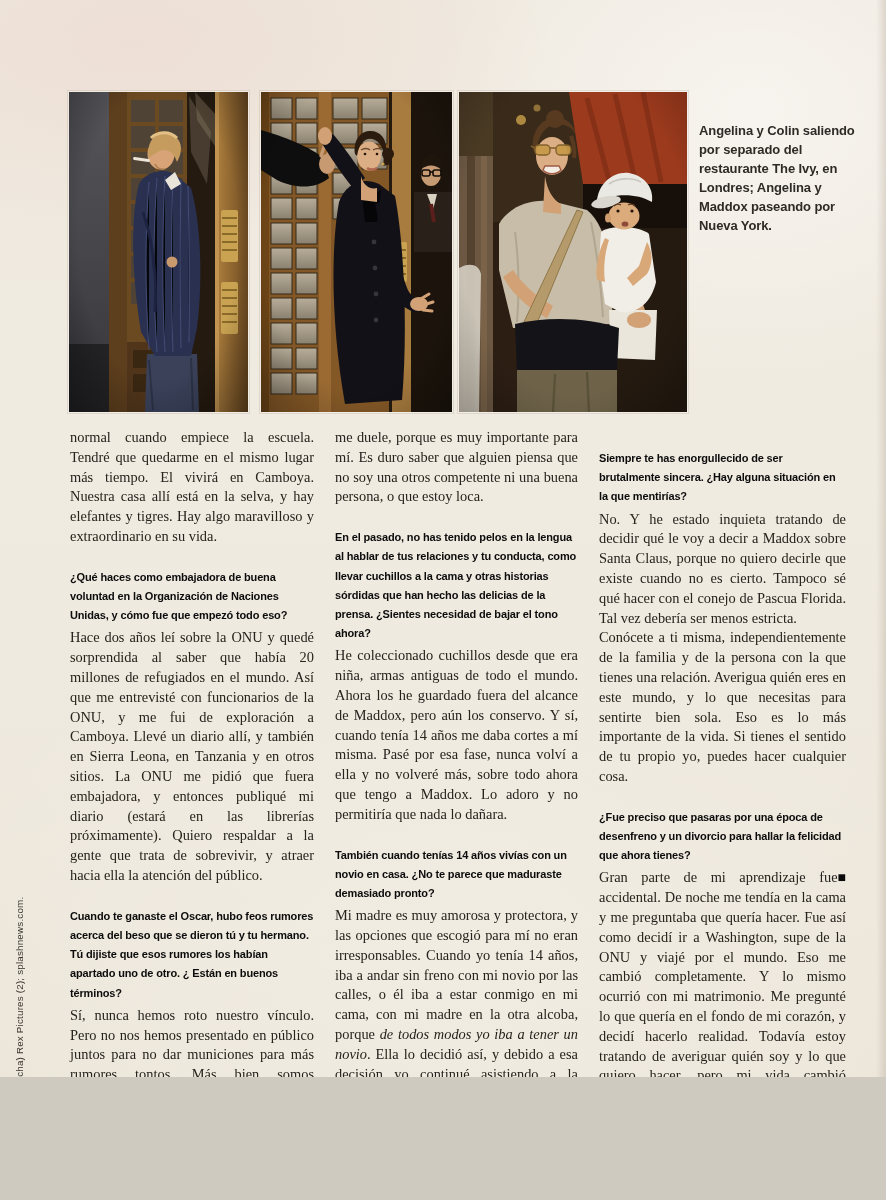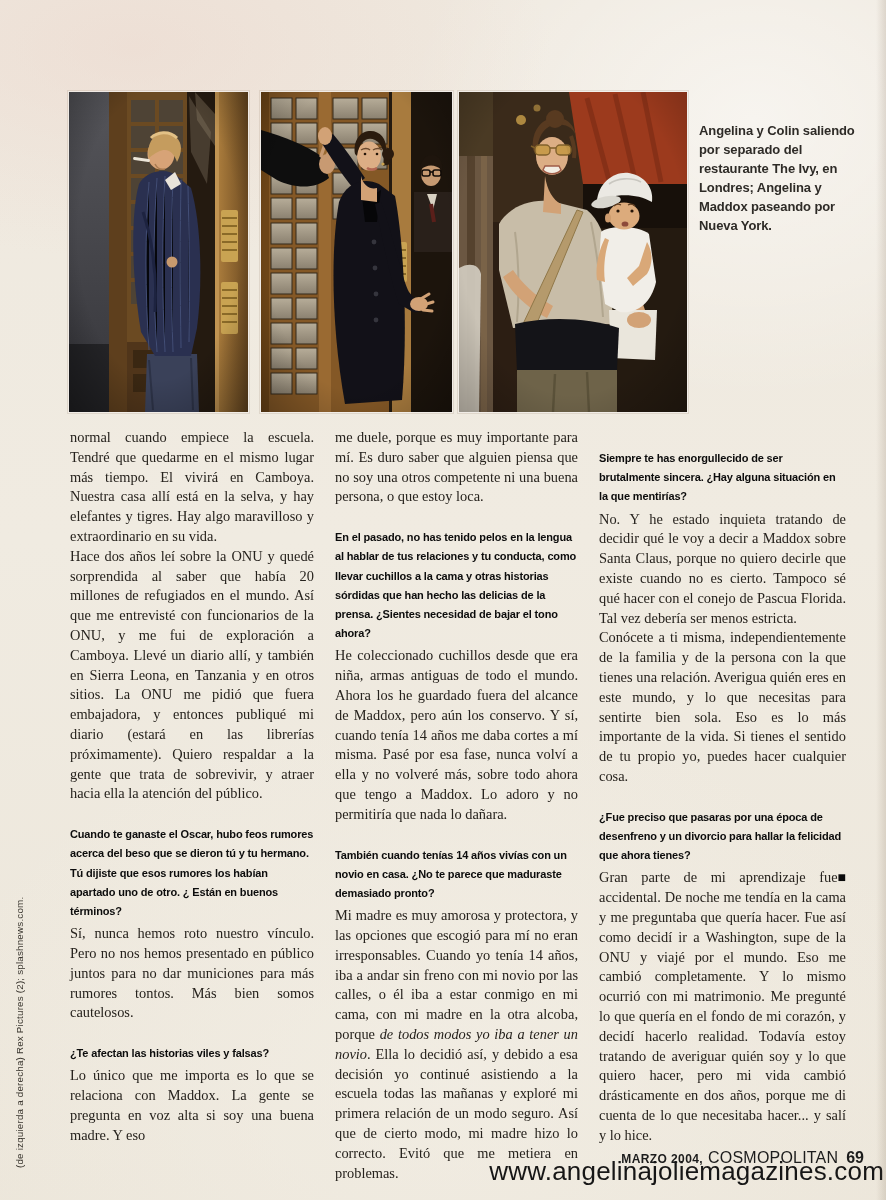--- a/index.html
+++ b/index.html
@@ -1,18 +1,18 @@
 <!DOCTYPE html>
 <html lang="es"><head>
 <meta charset="utf-8">
 <style>
   * { box-sizing: border-box; }
   html,body { margin:0; padding:0; background:#cfcac0; }
   .page {
-    position:relative; width:886px; height:1200px; margin:0 auto; overflow:hidden;
+    position:relative; width:886px; height:1077px; margin:0 auto; overflow:hidden;
     background:
       radial-gradient(ellipse 600px 300px at 15% 4%, rgba(236,215,205,.55), rgba(0,0,0,0) 70%),
       radial-gradient(ellipse 500px 400px at 85% 10%, rgba(255,255,255,.5), rgba(0,0,0,0) 70%),
       radial-gradient(ellipse 700px 500px at 50% 90%, rgba(244,240,231,.6), rgba(0,0,0,0) 75%),
       linear-gradient(180deg, #efe9df 0%, #f0ebe1 45%, #ece6da 100%);
     font-family:"Liberation Serif", serif;
   }
   .page::after{ 
     content:""; position:absolute; top:0; right:0; width:10px; height:100%;
     background:linear-gradient(90deg, rgba(0,0,0,0), rgba(120,100,80,.18)); pointer-events:none;
@@ -317,20 +317,21 @@
     <div>restaurante The Ivy, en</div>
     <div>Londres; Angelina y</div>
     <div>Maddox paseando por</div>
     <div>Nueva York.</div>
   </div>
 
   <div class="credit">(de izquierda a derecha) Rex Pictures (2); splashnews.com.</div>
 
   <div class="col" id="col1">
     <p class="body first">normal cuando empiece la escuela. Tendré que quedarme en el mismo lugar más tiempo. El vivirá en Camboya. Nuestra casa allí está en la selva, y hay elefantes y tigres. Hay algo maravilloso y extraordinario en su vida.</p>
+    <p class="q">¿Qué haces como embajadora de buena voluntad en la Organización de Naciones Unidas, y cómo fue que empezó todo eso?</p>
     <p class="body">Hace dos años leí sobre la ONU y quedé sorprendida al saber que había 20 millones de refugiados en el mundo. Así que me entrevisté con funcionarios de la ONU, y me fui de exploración a Camboya. Llevé un diario allí, y también en Sierra Leona, en Tanzania y en otros sitios. La ONU me pidió que fuera embajadora, y entonces publiqué mi diario (estará en las librerías próximamente). Quiero respaldar a la gente que trata de sobrevivir, y atraer hacia ella la atención del público.</p>
     <p class="q">Cuando te ganaste el Oscar, hubo feos rumores acerca del beso que se dieron tú y tu hermano. Tú dijiste que esos rumores los habían apartado uno de otro. ¿ Están en buenos términos?</p>
     <p class="body">Sí, nunca hemos roto nuestro vínculo. Pero no nos hemos presentado en público juntos para no dar municiones para más rumores tontos. Más bien somos cautelosos.</p>
     <p class="q">¿Te afectan las historias viles y falsas?</p>
     <p class="body">Lo único que me importa es lo que se relaciona con Maddox. La gente se pregunta en voz alta si soy una buena madre. Y eso</p>
   </div>
 
   <div class="col" id="col2">
     <p class="body first">me duele, porque es muy importante para mí. Es duro saber que alguien piensa que no soy una otros competente ni una buena persona, o que estoy loca.</p>
     <p class="q">En el pasado, no has tenido pelos en la lengua al hablar de tus relaciones y tu conducta, como llevar cuchillos a la cama y otras historias sórdidas que han hecho las delicias de la prensa. ¿Sientes necesidad de bajar el tono ahora?</p>

